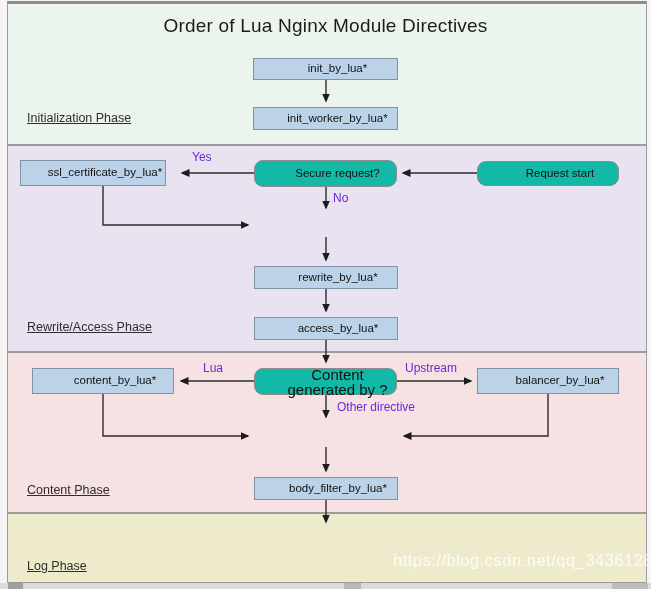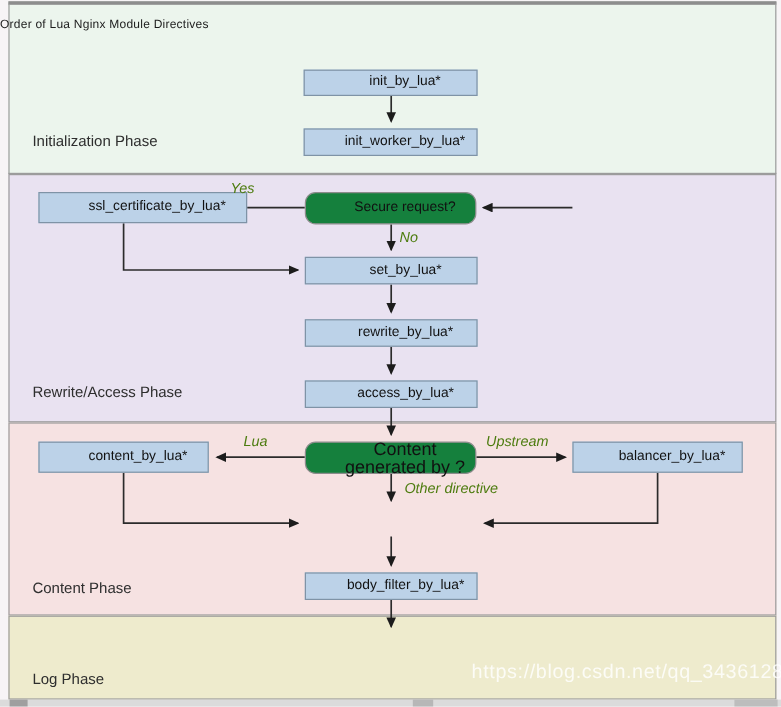--- a/index.html
+++ b/index.html
@@ -9,31 +9,31 @@
     background:#f7f4f6;
     font-family:"Liberation Sans","DejaVu Sans",sans-serif;
     color:#1d1d1d;
   }
   .band{position:absolute;left:7px;width:640px;border:1px solid #9c9c9c;}
   .band-init{top:1px;height:144px;background:#ecf5ed;border-top:3px solid #8d8d8d;}
   .band-rewrite{top:145px;height:207px;background:#e9e2f1;}
   .band-content{top:352px;height:161px;background:#f6e2e2;}
   .band-log{top:513px;height:70px;background:#eeebcd;}
   .diagram-title{
-    position:absolute;left:0;top:15px;width:651px;text-align:left;
-    font-size:10px;font-weight:500;color:#1c1c1c;letter-spacing:.2px;
+    position:absolute;left:0;top:15px;width:651px;text-align:center;
+    font-size:19px;font-weight:500;color:#1c1c1c;letter-spacing:.2px;
   }
-  .phase-label{position:absolute;font-size:12.5px;color:#2e2e2e;}
+  .phase-label{position:absolute;font-size:12.5px;color:#2e2e2e;text-decoration:underline;}
   .node{
     position:absolute;display:flex;align-items:center;justify-content:center;
     font-size:11.5px;color:#111;text-align:center;line-height:1;padding-left:24px;
   }
   .node-blue{background:#bcd2e8;border:1px solid #7f93a6;}
-  .node-peach{background:#15803d;border:1px solid #8c8c8c;border-radius:9px;}
-  .edge-label{position:absolute;font-size:12px;color:#4d7c0f;white-space:nowrap;font-style:italic;}
+  .node-peach{background:#14b8a6;border:1px solid #8c8c8c;border-radius:9px;}
+  .edge-label{position:absolute;font-size:12px;color:#6d28d9;white-space:nowrap;}
   #edges{position:absolute;left:0;top:0;pointer-events:none;}
   .watermark{
     position:absolute;left:393px;top:551px;width:255px;text-align:right;
     font-size:16.5px;letter-spacing:.5px;color:rgba(255,255,255,0.82);
   }
   .bottom-strip{position:absolute;left:0;top:583px;width:651px;height:6px;background:#dbdbdb;}
   .strip-mark{position:absolute;height:6px;top:583px;}
   .strip-mark-a{left:8px;width:15px;background:#9f9f9f;}
   .strip-mark-b{left:344px;width:17px;background:#b7b7b7;}
   .strip-mark-c{left:612px;width:36px;background:#bdbdbd;}
@@ -75,23 +75,23 @@
       <path d="M326,395 L326,417" marker-end="url(#ah)"></path>
       <path d="M103,394 L103,436 L248,436" marker-end="url(#ah)"></path>
       <path d="M548,394 L548,436 L404,436" marker-end="url(#ah)"></path>
       <path d="M326,447 L326,471" marker-end="url(#ah)"></path>
       <path d="M326,500 L326,522" marker-end="url(#ah)"></path>
     </g>
   </svg>
 
   <div class="node node-blue" style="left:253px;top:58px;width:145px;height:22px">init_by_lua*</div>
   <div class="node node-blue" style="left:253px;top:107px;width:145px;height:23px">init_worker_by_lua*</div>
-  <div class="node node-blue" style="left:32px;top:160px;width:174px;height:26px">ssl_certificate_by_lua*</div>
+  <div class="node node-blue" style="left:20px;top:160px;width:146px;height:26px">ssl_certificate_by_lua*</div>
   <div class="node node-peach" style="left:254px;top:160px;width:143px;height:27px">Secure request?</div>
-  <div class="node node-blue" style="left:254px;top:214px;width:144px;height:23px">set_by_lua*</div>
+  <div class="node node-peach" style="left:477px;top:161px;width:142px;height:25px">Request start</div>
   <div class="node node-blue" style="left:254px;top:266px;width:144px;height:23px">rewrite_by_lua*</div>
   <div class="node node-blue" style="left:254px;top:317px;width:144px;height:23px">access_by_lua*</div>
   <div class="node node-blue" style="left:32px;top:368px;width:142px;height:26px">content_by_lua*</div>
   <div class="node node-peach" style="left:254px;top:368px;width:143px;height:27px;font-size:15px">Content generated by ?</div>
   <div class="node node-blue" style="left:477px;top:368px;width:142px;height:26px">balancer_by_lua*</div>
   <div class="node node-blue" style="left:254px;top:477px;width:144px;height:23px">body_filter_by_lua*</div>
 
   <div class="edge-label" style="left:192px;top:150px">Yes</div>
   <div class="edge-label" style="left:333px;top:191px">No</div>
   <div class="edge-label" style="left:203px;top:361px">Lua</div>

